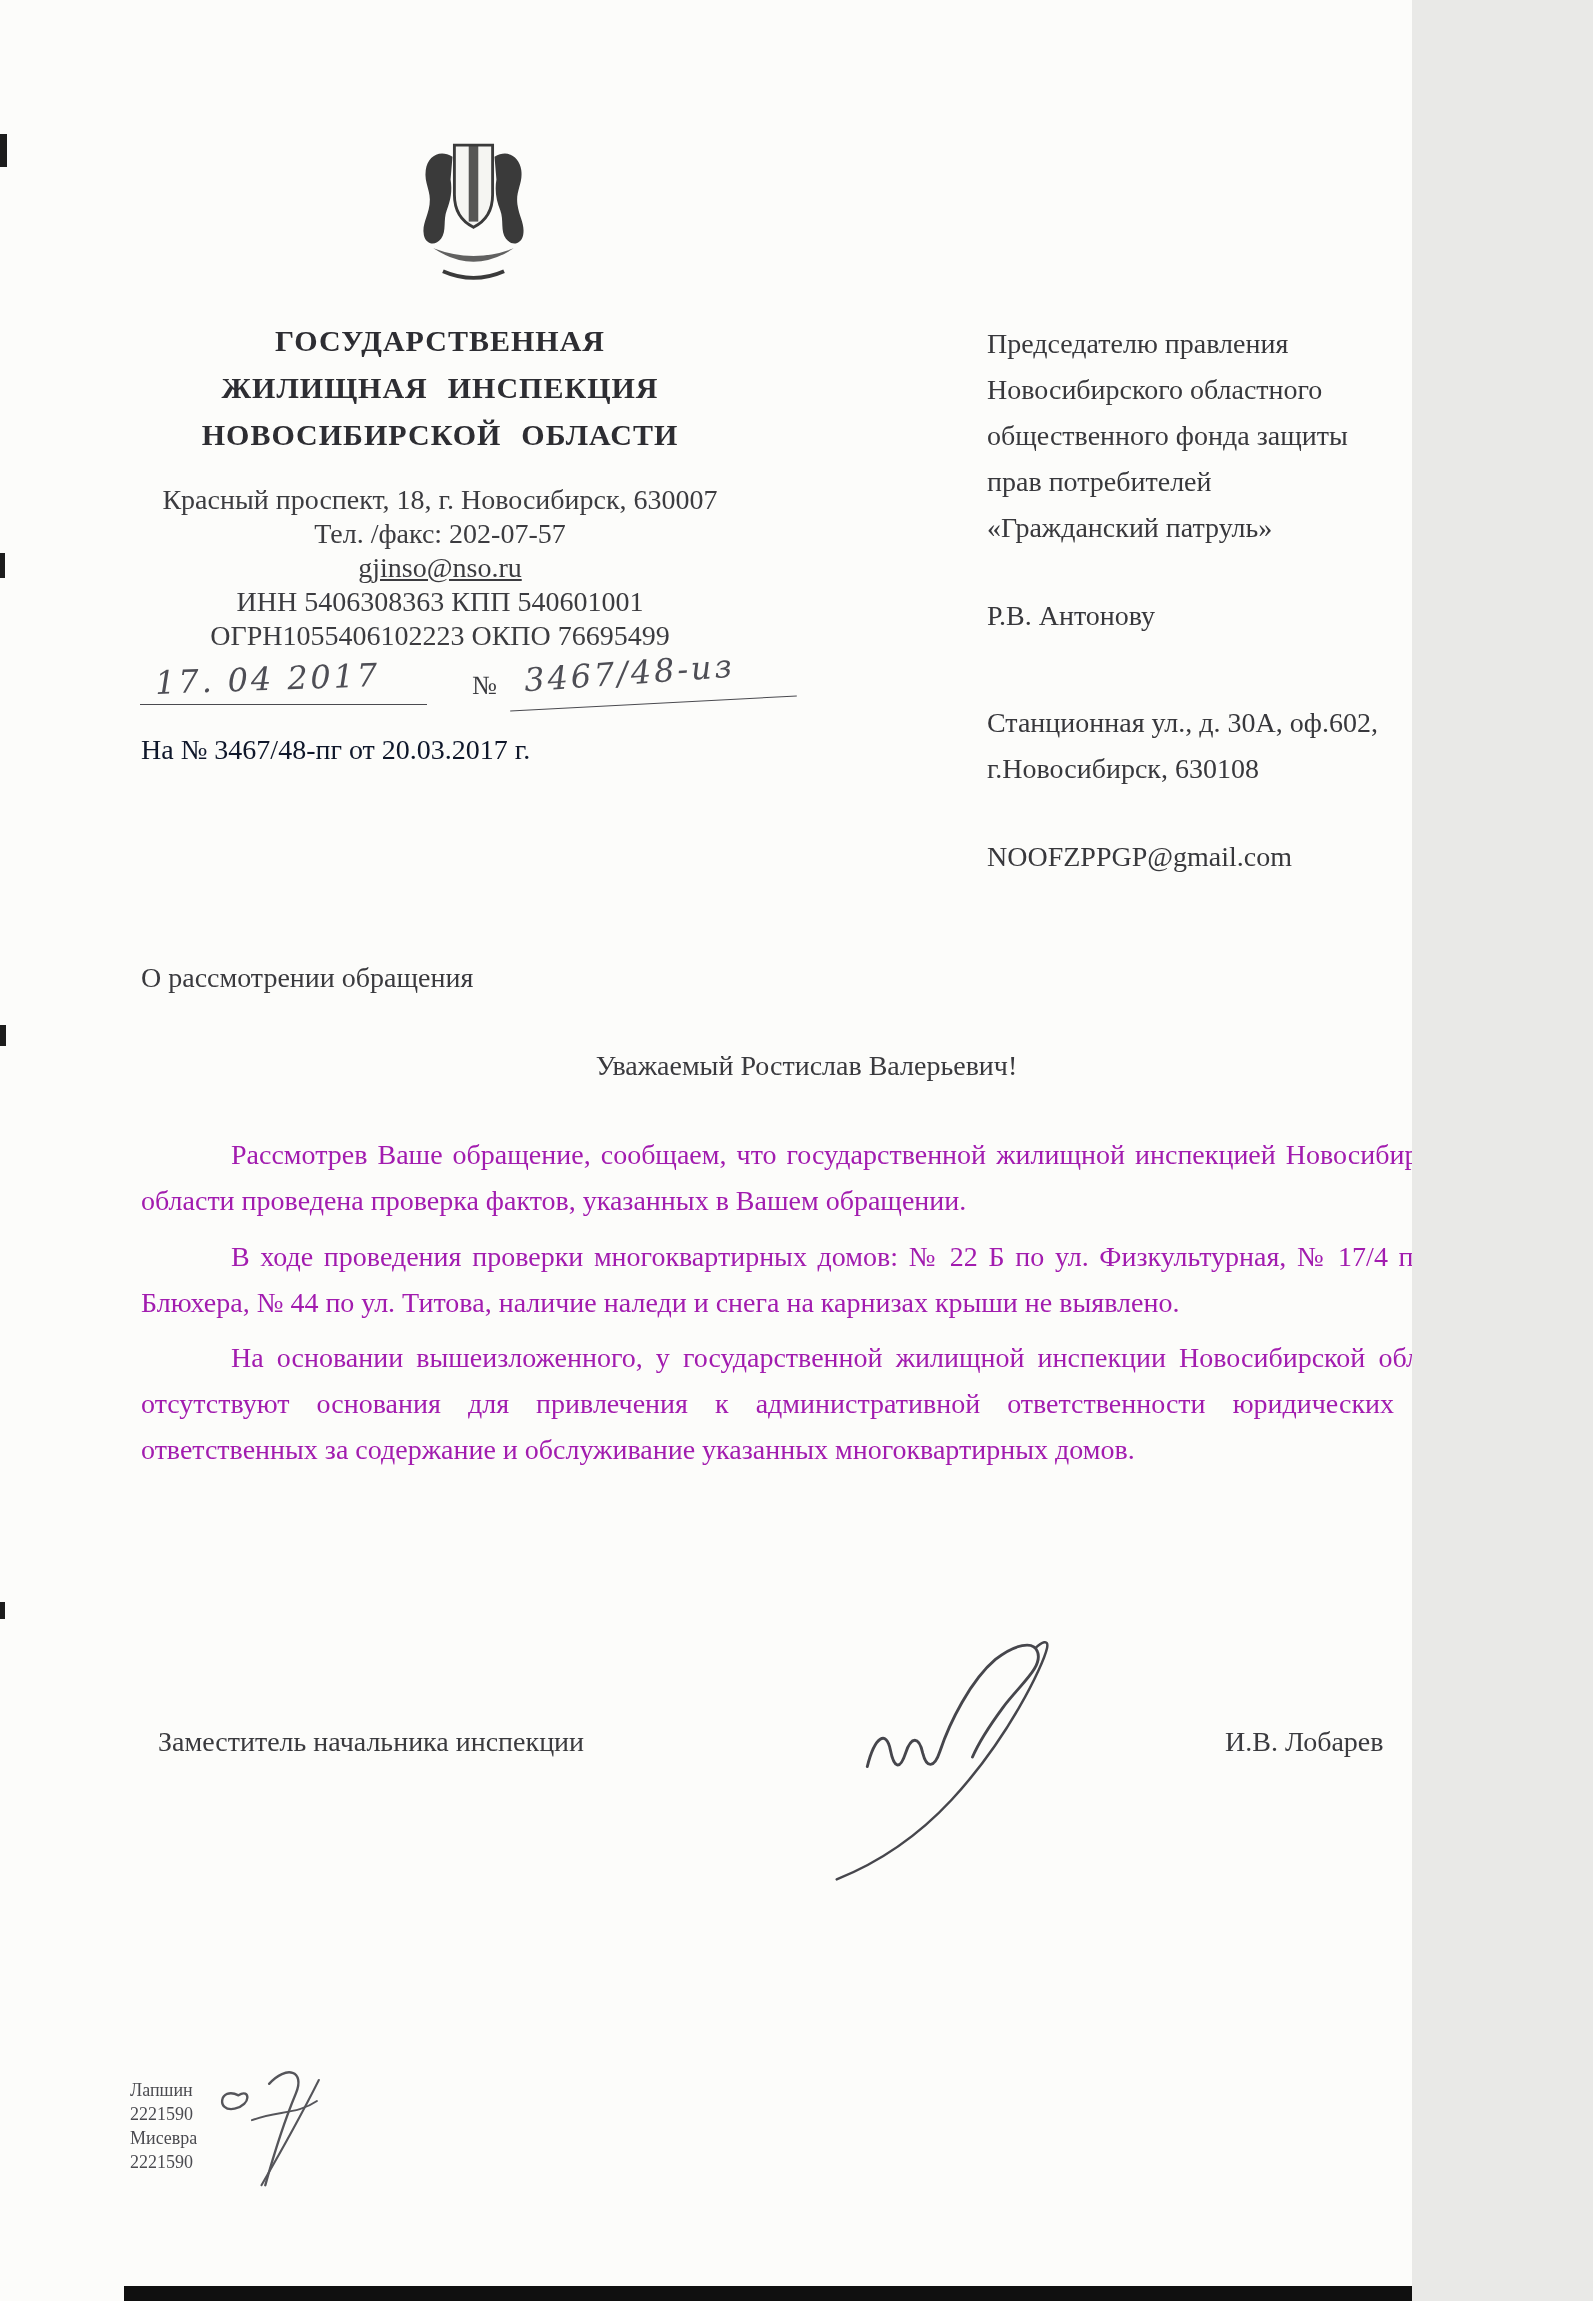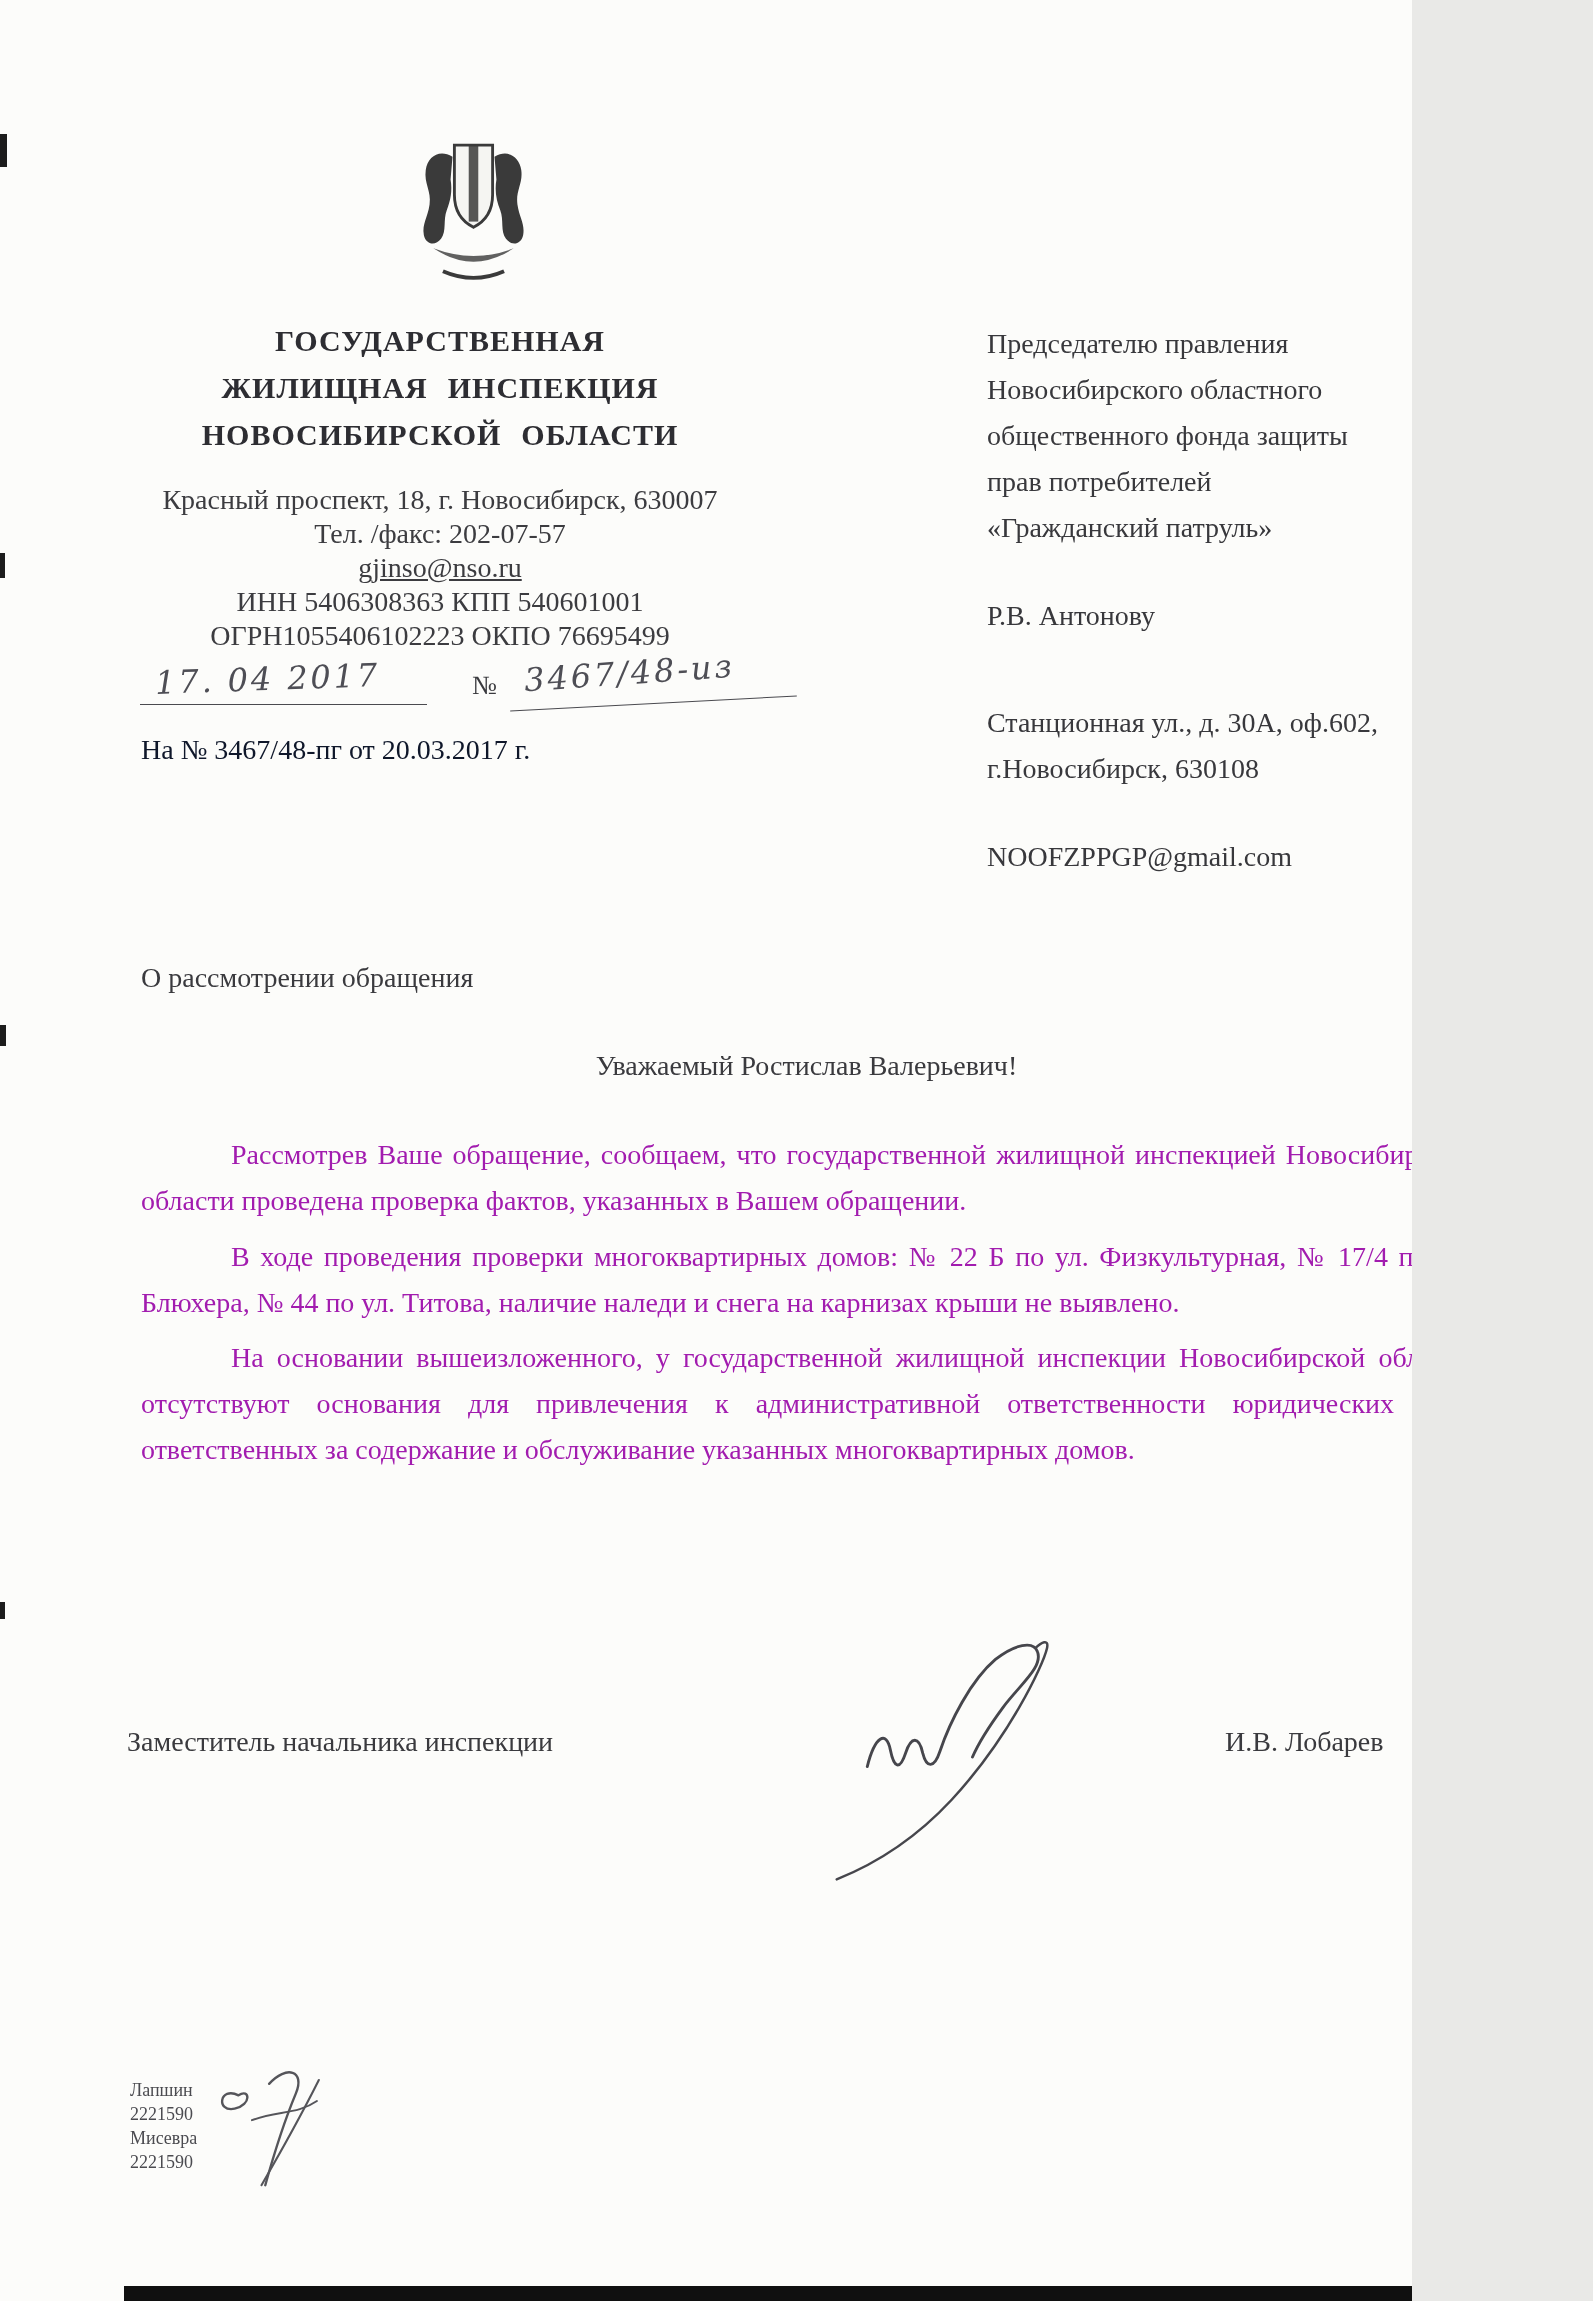--- a/index.html
+++ b/index.html
@@ -39,21 +39,21 @@
   .recipient-email{margin-top:42px;}
   
   .subject{position:absolute;left:141px;top:962px;font-size:28px;}
   .salutation{position:absolute;left:141px;top:1050px;width:1331px;text-align:center;font-size:28px;}
   .paragraphs{position:absolute;left:141px;top:1132px;width:1331px;}
   .paragraphs p{
     margin:0 0 9.6px 0;font-size:28px;line-height:46px;
     text-align:justify;text-indent:90px;color:#a21caf;
   }
   
-  .sig-position{position:absolute;left:127px;top:1726px;font-size:28px;}
+  .sig-position{position:absolute;left:158px;top:1726px;font-size:28px;}
   .sig-name{position:absolute;left:1225px;top:1726px;font-size:28px;}
   .sig-scribble{position:absolute;left:808px;top:1623px;width:306px;height:268px;}
   
   .footer{position:absolute;left:130px;top:2078px;font-size:18px;line-height:24px;color:#4b4b50;}
   .footer-sig{position:absolute;left:206px;top:2057px;width:153px;height:134px;}
   
   .speck{position:absolute;background:#1c1c1c;}
   .speck1{left:0;top:134px;width:6.7px;height:32.5px;}
   .speck2{left:0;top:553px;width:4.8px;height:25px;}
   .speck3{left:0;top:1025px;width:5.7px;height:21px;}

